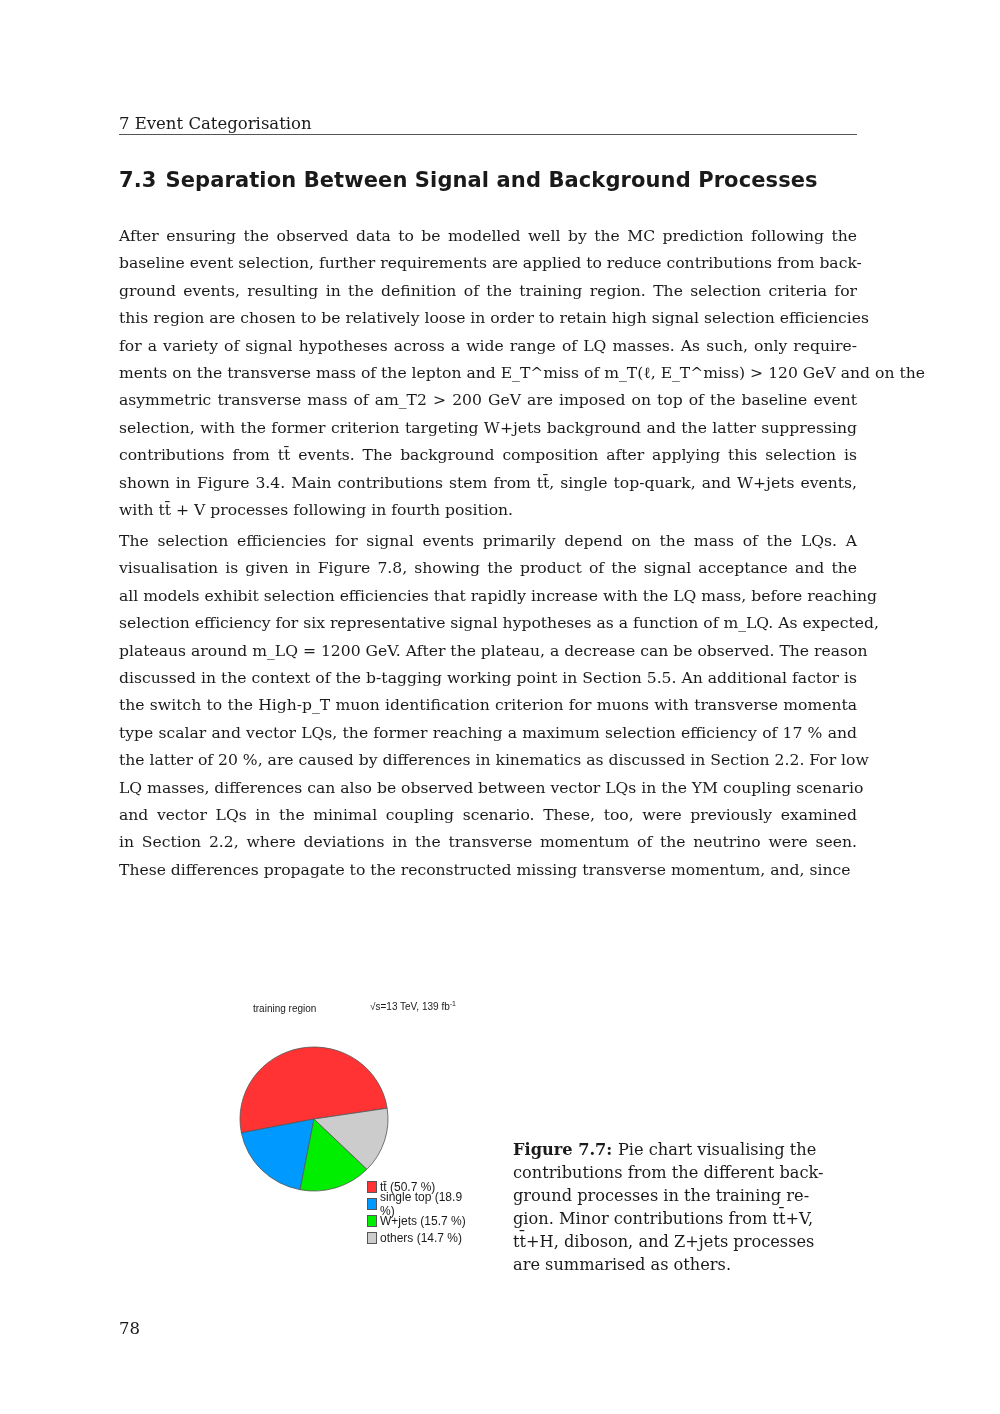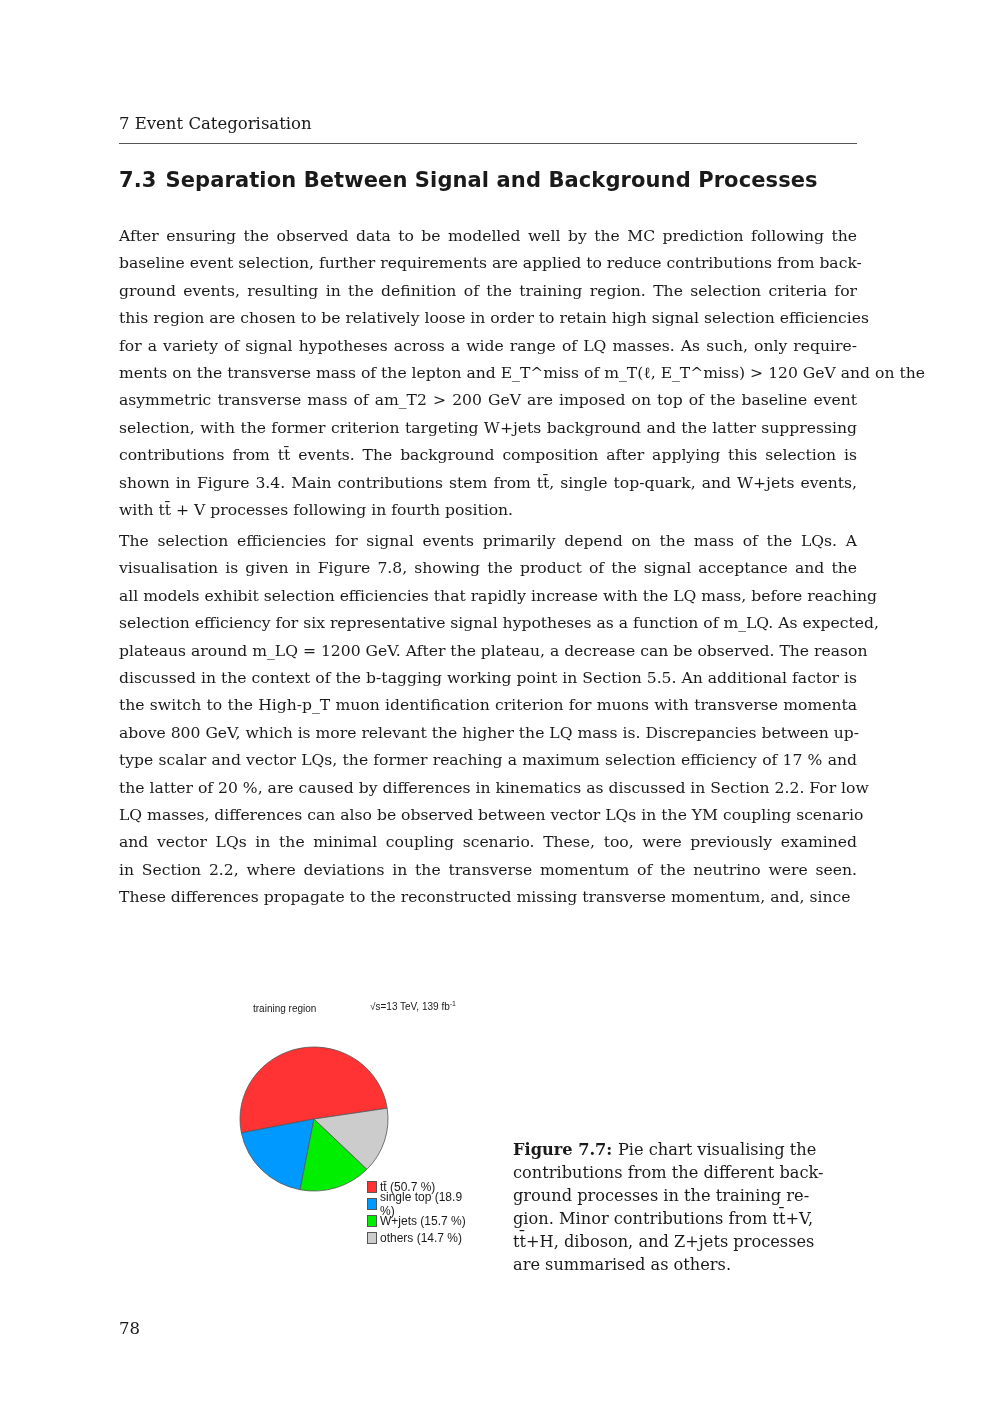--- a/index.html
+++ b/index.html
@@ -1,19 +1,19 @@
 <!DOCTYPE html>
 <html><head>
 <meta charset="utf-8">
 <style>
   html, body { margin: 0; padding: 0; background: #ffffff; }
   body { width: 1000px; height: 1414px; position: relative; overflow: hidden;
          font-family: "DejaVu Serif", "Liberation Serif", serif; color: #1a1a1a; }
   .running-head { position: absolute; left: 119px; top: 114px; width: 738px;
-         font-size: 16.5px; padding-bottom: 10px; border-bottom: 1px solid #555; }
+         font-size: 16.5px; padding-bottom: 1px; border-bottom: 1px solid #555; }
   .section-title { position: absolute; left: 119px; top: 168px; margin: 0;
          font-family: "DejaVu Sans", "Liberation Sans", sans-serif; font-weight: bold;
          font-size: 21px; letter-spacing: 0.1px; }
   .section-title .num { margin-right: 9px; margin-top: 32px; }
   .body-text { position: absolute; left: 119px; width: 738px; font-size: 15.6px;
          line-height: 27.4px; text-align: justify; margin: 0; }
   .p1 { top: 223px; }
   .p2 { top: 528px; }
   .body-text .line { display: block; text-align: justify; text-align-last: justify; white-space: nowrap; }
   .body-text .line.last { text-align-last: left; }
@@ -53,21 +53,20 @@
     <span class="line last">with tt̄ + V processes following in fourth position.</span>
   </p>
 <p class="body-text p2" id="para1">
     <span class="line">The selection efficiencies for signal events primarily depend on the mass of the LQs.  A</span>
     <span class="line">visualisation is given in Figure 7.8, showing the product of the signal acceptance and the</span>
     <span class="line">all models exhibit selection efficiencies that rapidly increase with the LQ mass, before reaching</span>
     <span class="line">selection efficiency for six representative signal hypotheses as a function of m_LQ. As expected,</span>
     <span class="line">plateaus around m_LQ = 1200 GeV.  After the plateau, a decrease can be observed.  The reason</span>
     <span class="line">discussed in the context of the b-tagging working point in Section 5.5.  An additional factor is</span>
     <span class="line">the switch to the High-p_T muon identification criterion for muons with transverse momenta</span>
-    <span class="line">above 800 GeV, which is more relevant the higher the LQ mass is. Discrepancies between up-</span>
     <span class="line">type scalar and vector LQs, the former reaching a maximum selection efficiency of 17 % and</span>
     <span class="line">the latter of 20 %, are caused by differences in kinematics as discussed in Section 2.2.  For low</span>
     <span class="line">LQ masses, differences can also be observed between vector LQs in the YM coupling scenario</span>
     <span class="line">and vector LQs in the minimal coupling scenario.  These, too, were previously examined</span>
     <span class="line">in Section 2.2, where deviations in the transverse momentum of the neutrino were seen.</span>
     <span class="line last">These differences propagate to the reconstructed missing transverse momentum, and, since</span>
   </p>
 
 <div class="figure">
   <div class="fig-label-left">training region</div>

